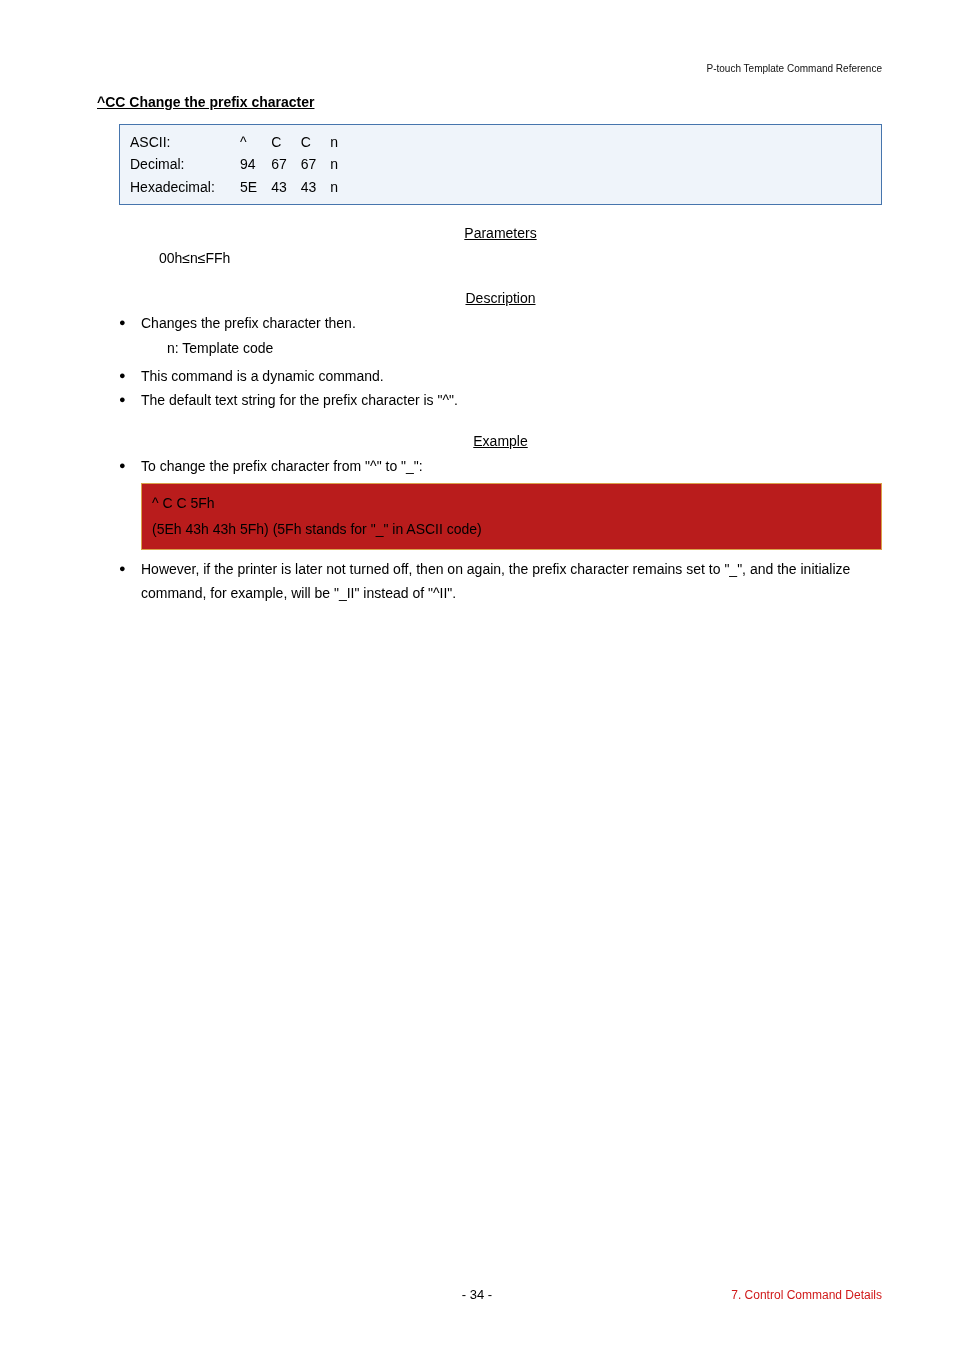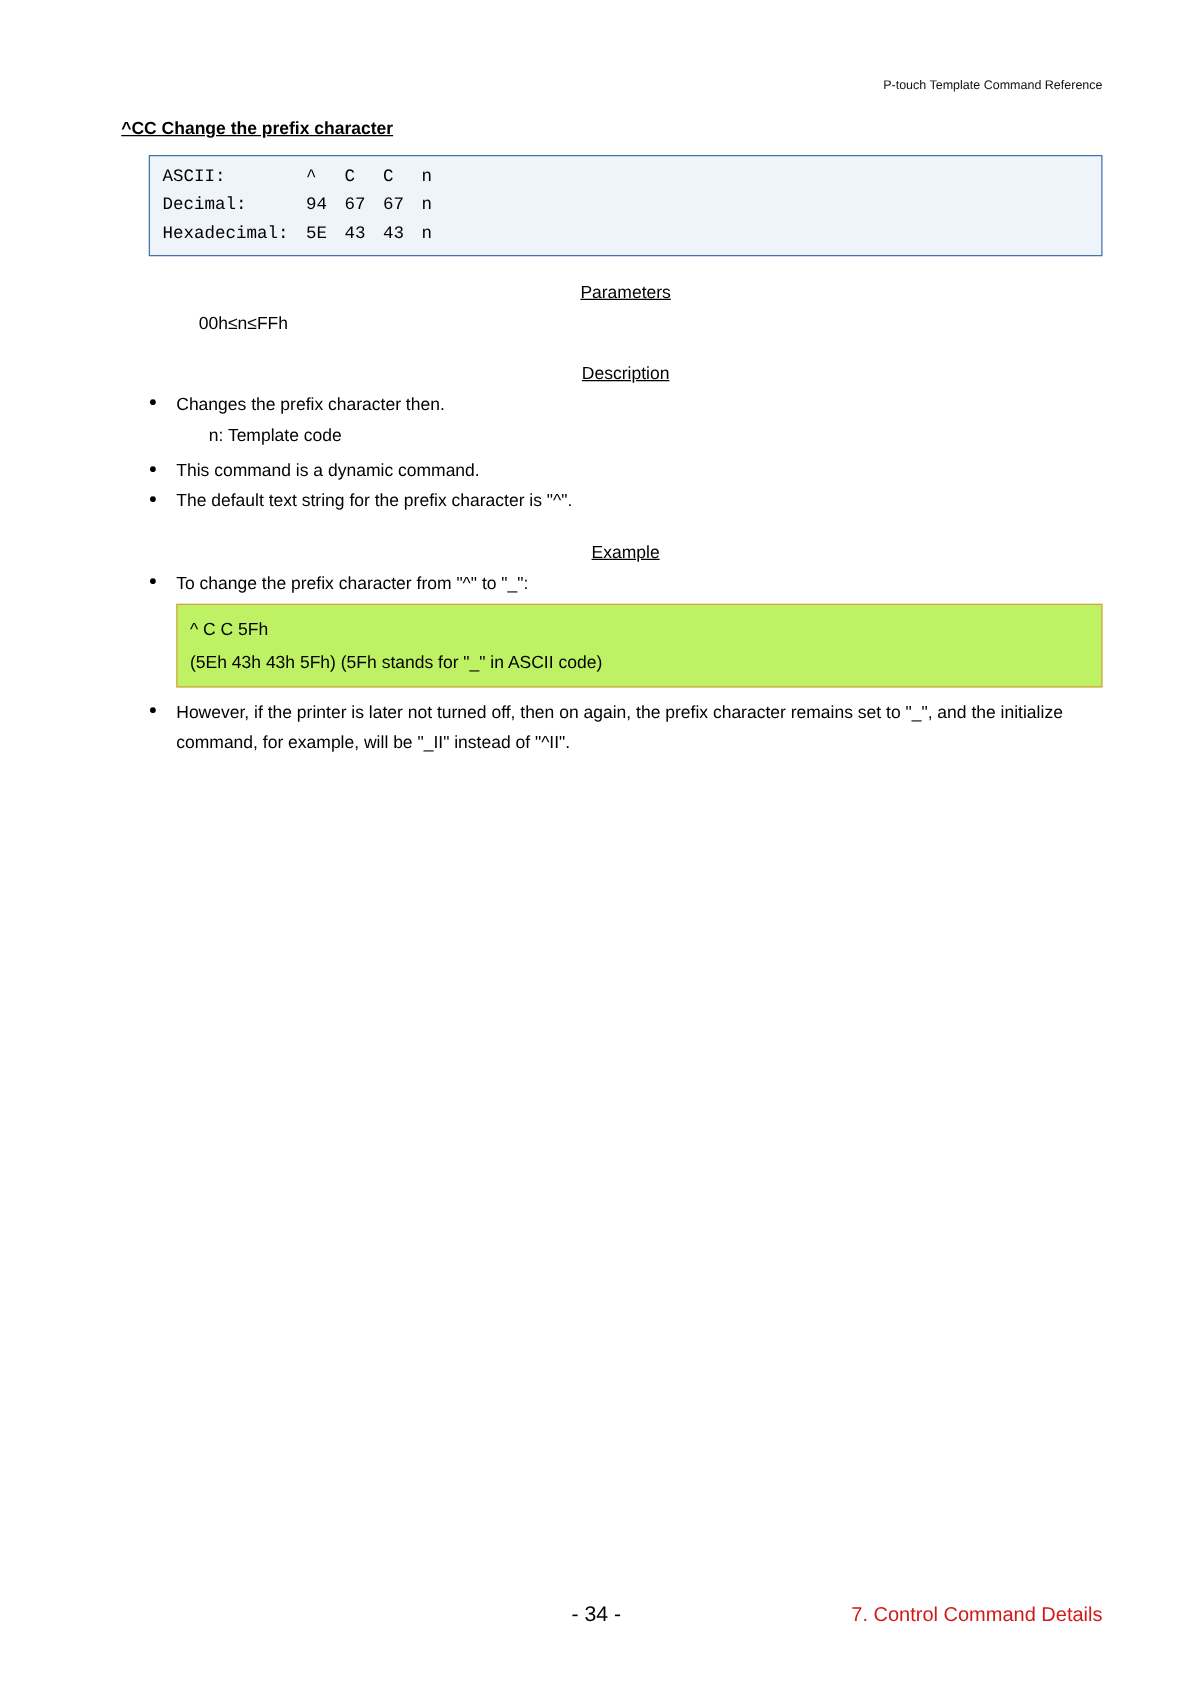--- a/index.html
+++ b/index.html
@@ -17,41 +17,40 @@
   .top-right { position:absolute; top:50px; right:72px; font-size:10px; color:#111;margin-top:13px; }
   .section-title { font-size:14px; font-weight:bold; text-decoration:underline; margin:6px 0 14px 0; }
   .section-inner { padding-left:0; }
   .code-table {
     border:1px solid #4675ad;
     background:#eff4fa;
     margin-left:22px;
     padding:6px 10px 6px 10px;
     font-size:14px;
     line-height:1.6;
-    font-family:Liberation Mono, monospace;
   }
   .code-table table { border-collapse:collapse; }
   .code-table td { padding:0 14px 0 0; white-space:pre; }
   .code-table td.lbl { width:110px; }
   .h-sub { text-decoration:underline; font-size:14px; margin:20px 0 6px 22px;text-align:center; }
   .indent { margin-left:62px; font-size:14px; line-height:1.6; }
   .bullets { margin:6px 0 0 22px; padding:0; list-style:none; }
   .bullets > li { position:relative; padding-left:22px; line-height:1.7; }
   .bullets > li::before { content:"\25CF"; position:absolute; left:0; top:0; font-size:11px; line-height:1.9; }
   .bullets .sub { margin:2px 0 4px 26px; }
   .example-box {
     border:1px solid #d9a24a;
-    background:#bef264;
+    background:#b91c1c;
     margin:4px 0 8px 44px;
     padding:6px 10px;
     font-size:14px;
     line-height:1.9;
   }
-  .page-num { position:absolute; bottom:48px; left:0; width:100%; text-align:center; font-size:17px; }
-  .footer-right { position:absolute; bottom:48px; right:72px; font-size:16px; color:#d01919; }
+  .page-num { position:absolute; bottom:48px; left:0; width:100%; text-align:center; font-size:13px; }
+  .footer-right { position:absolute; bottom:48px; right:72px; font-size:12px; color:#d01919; }
 </style>
 </head>
 <body>
 
 <div class="top-right">P-touch Template Command Reference</div>
 
 <div class="page">
 
   <div class="section-title">^CC            Change the prefix character</div>
 

